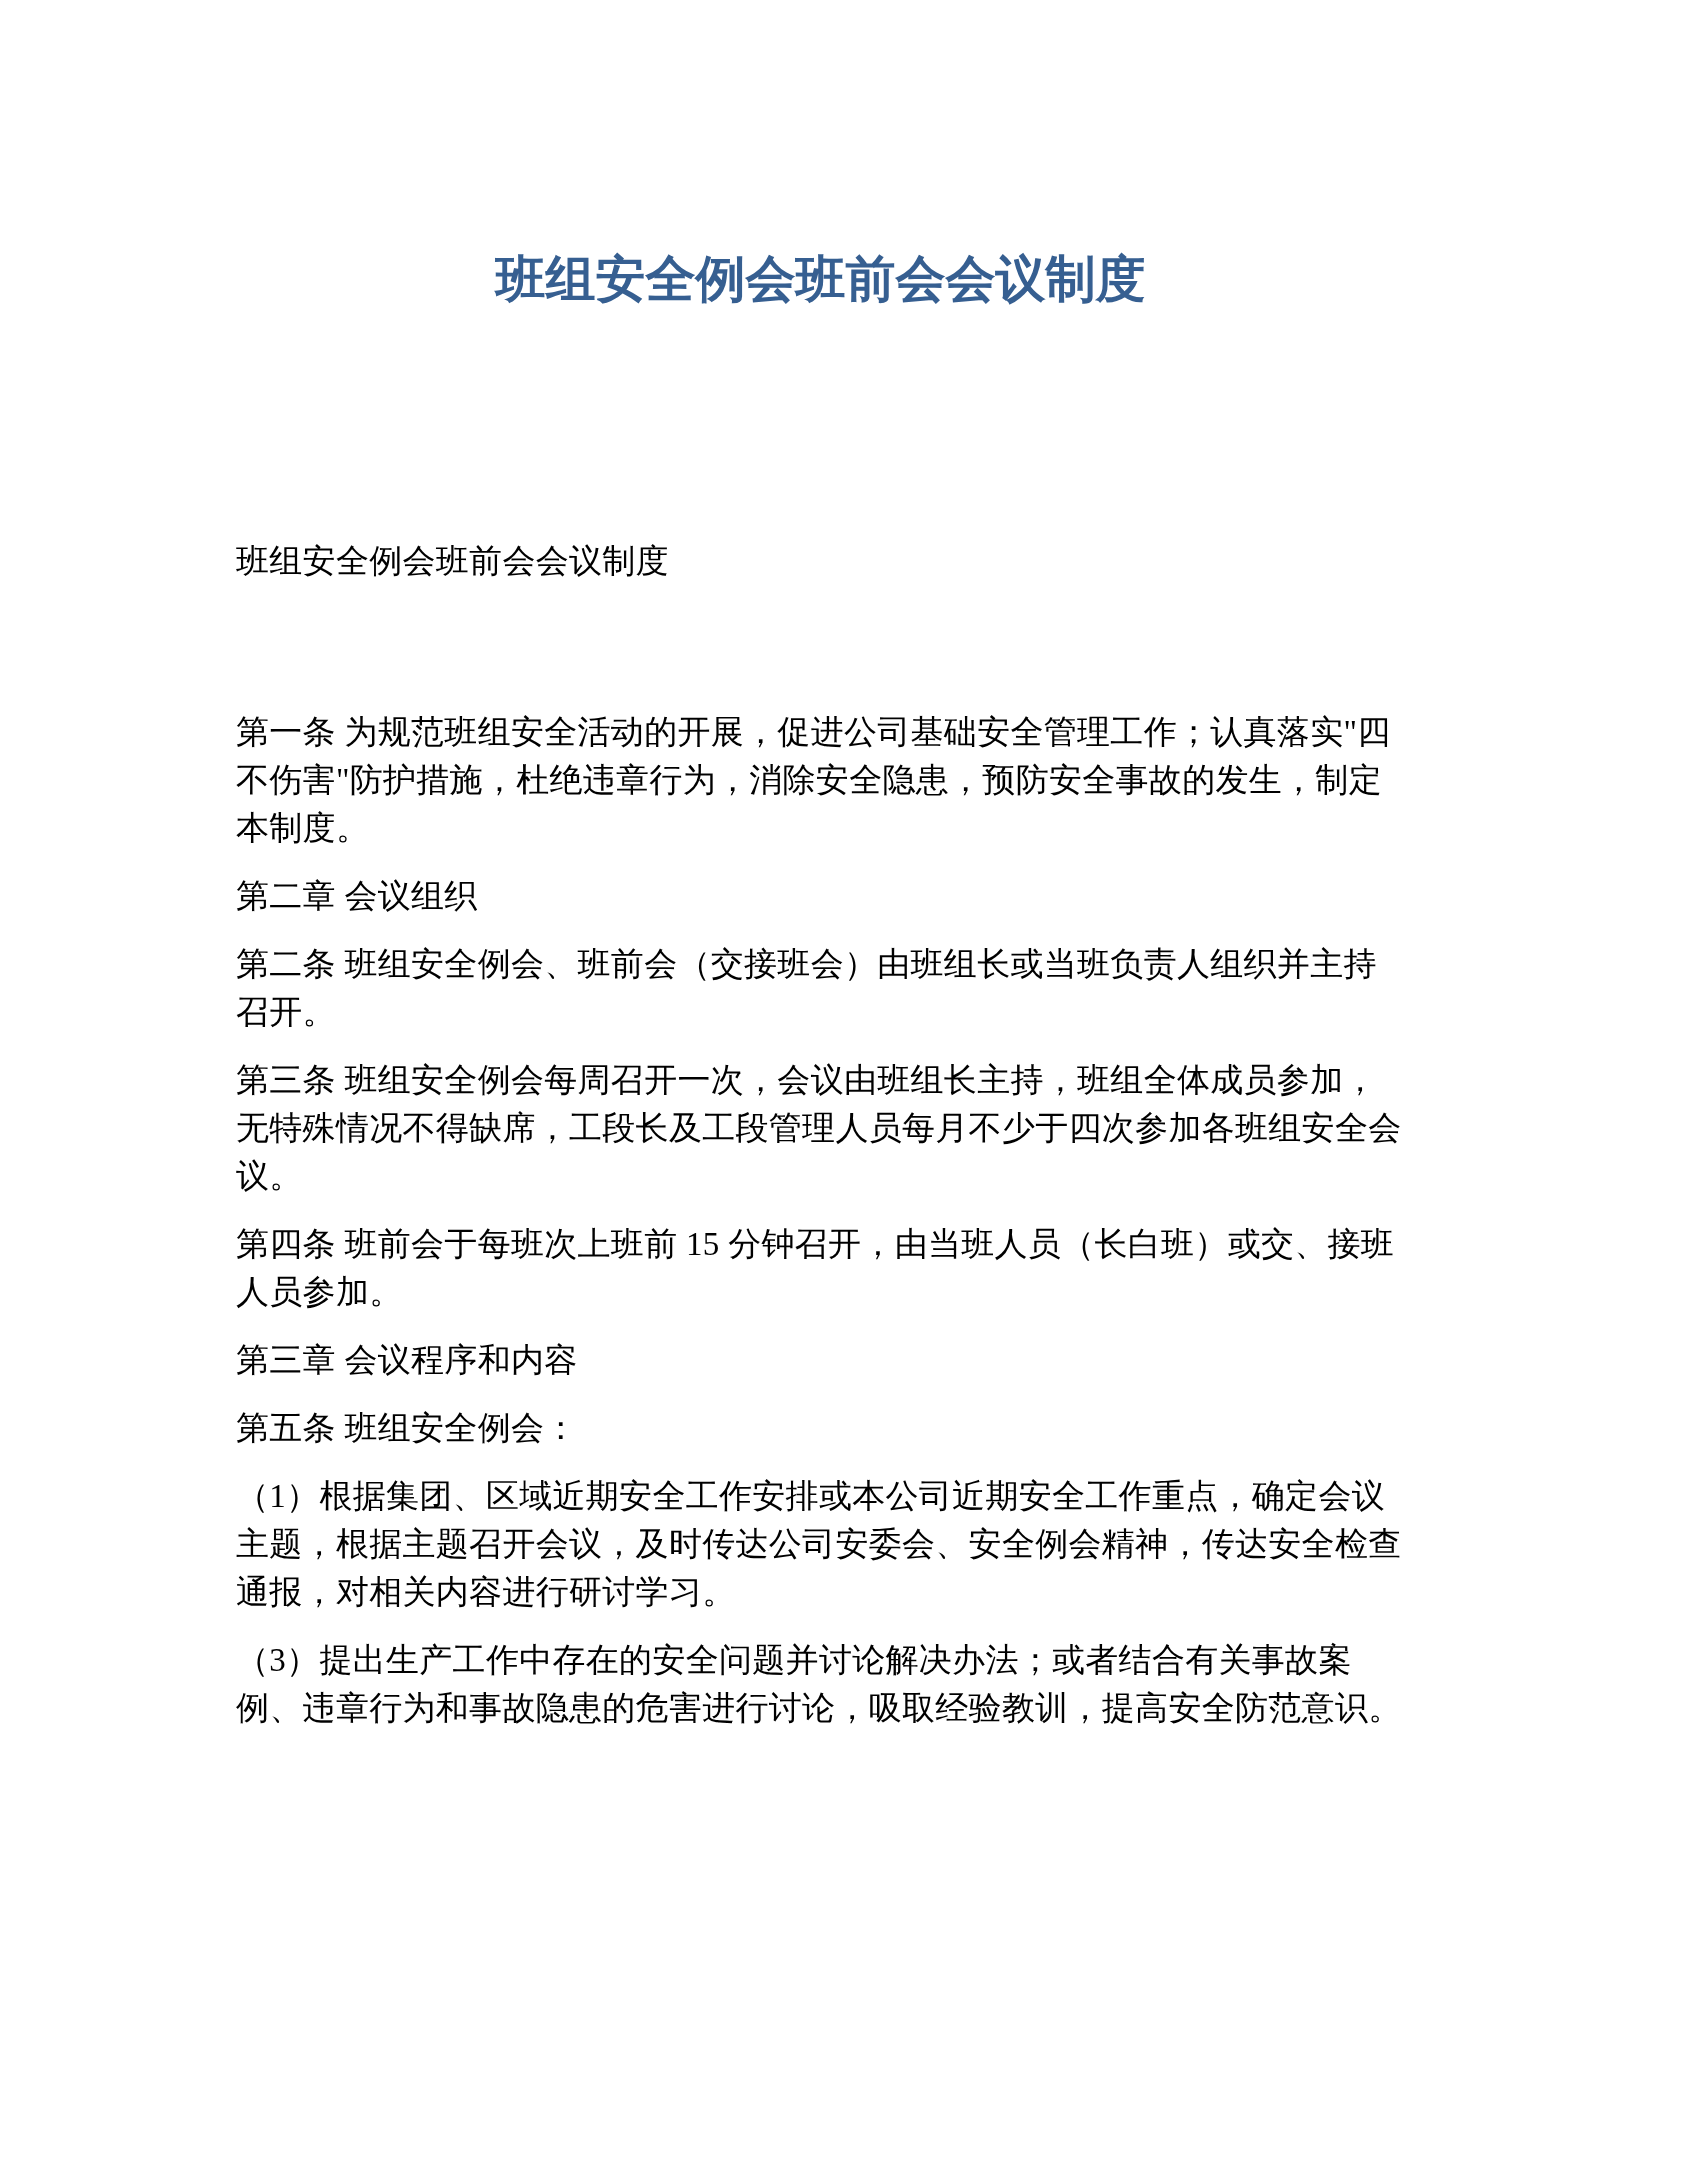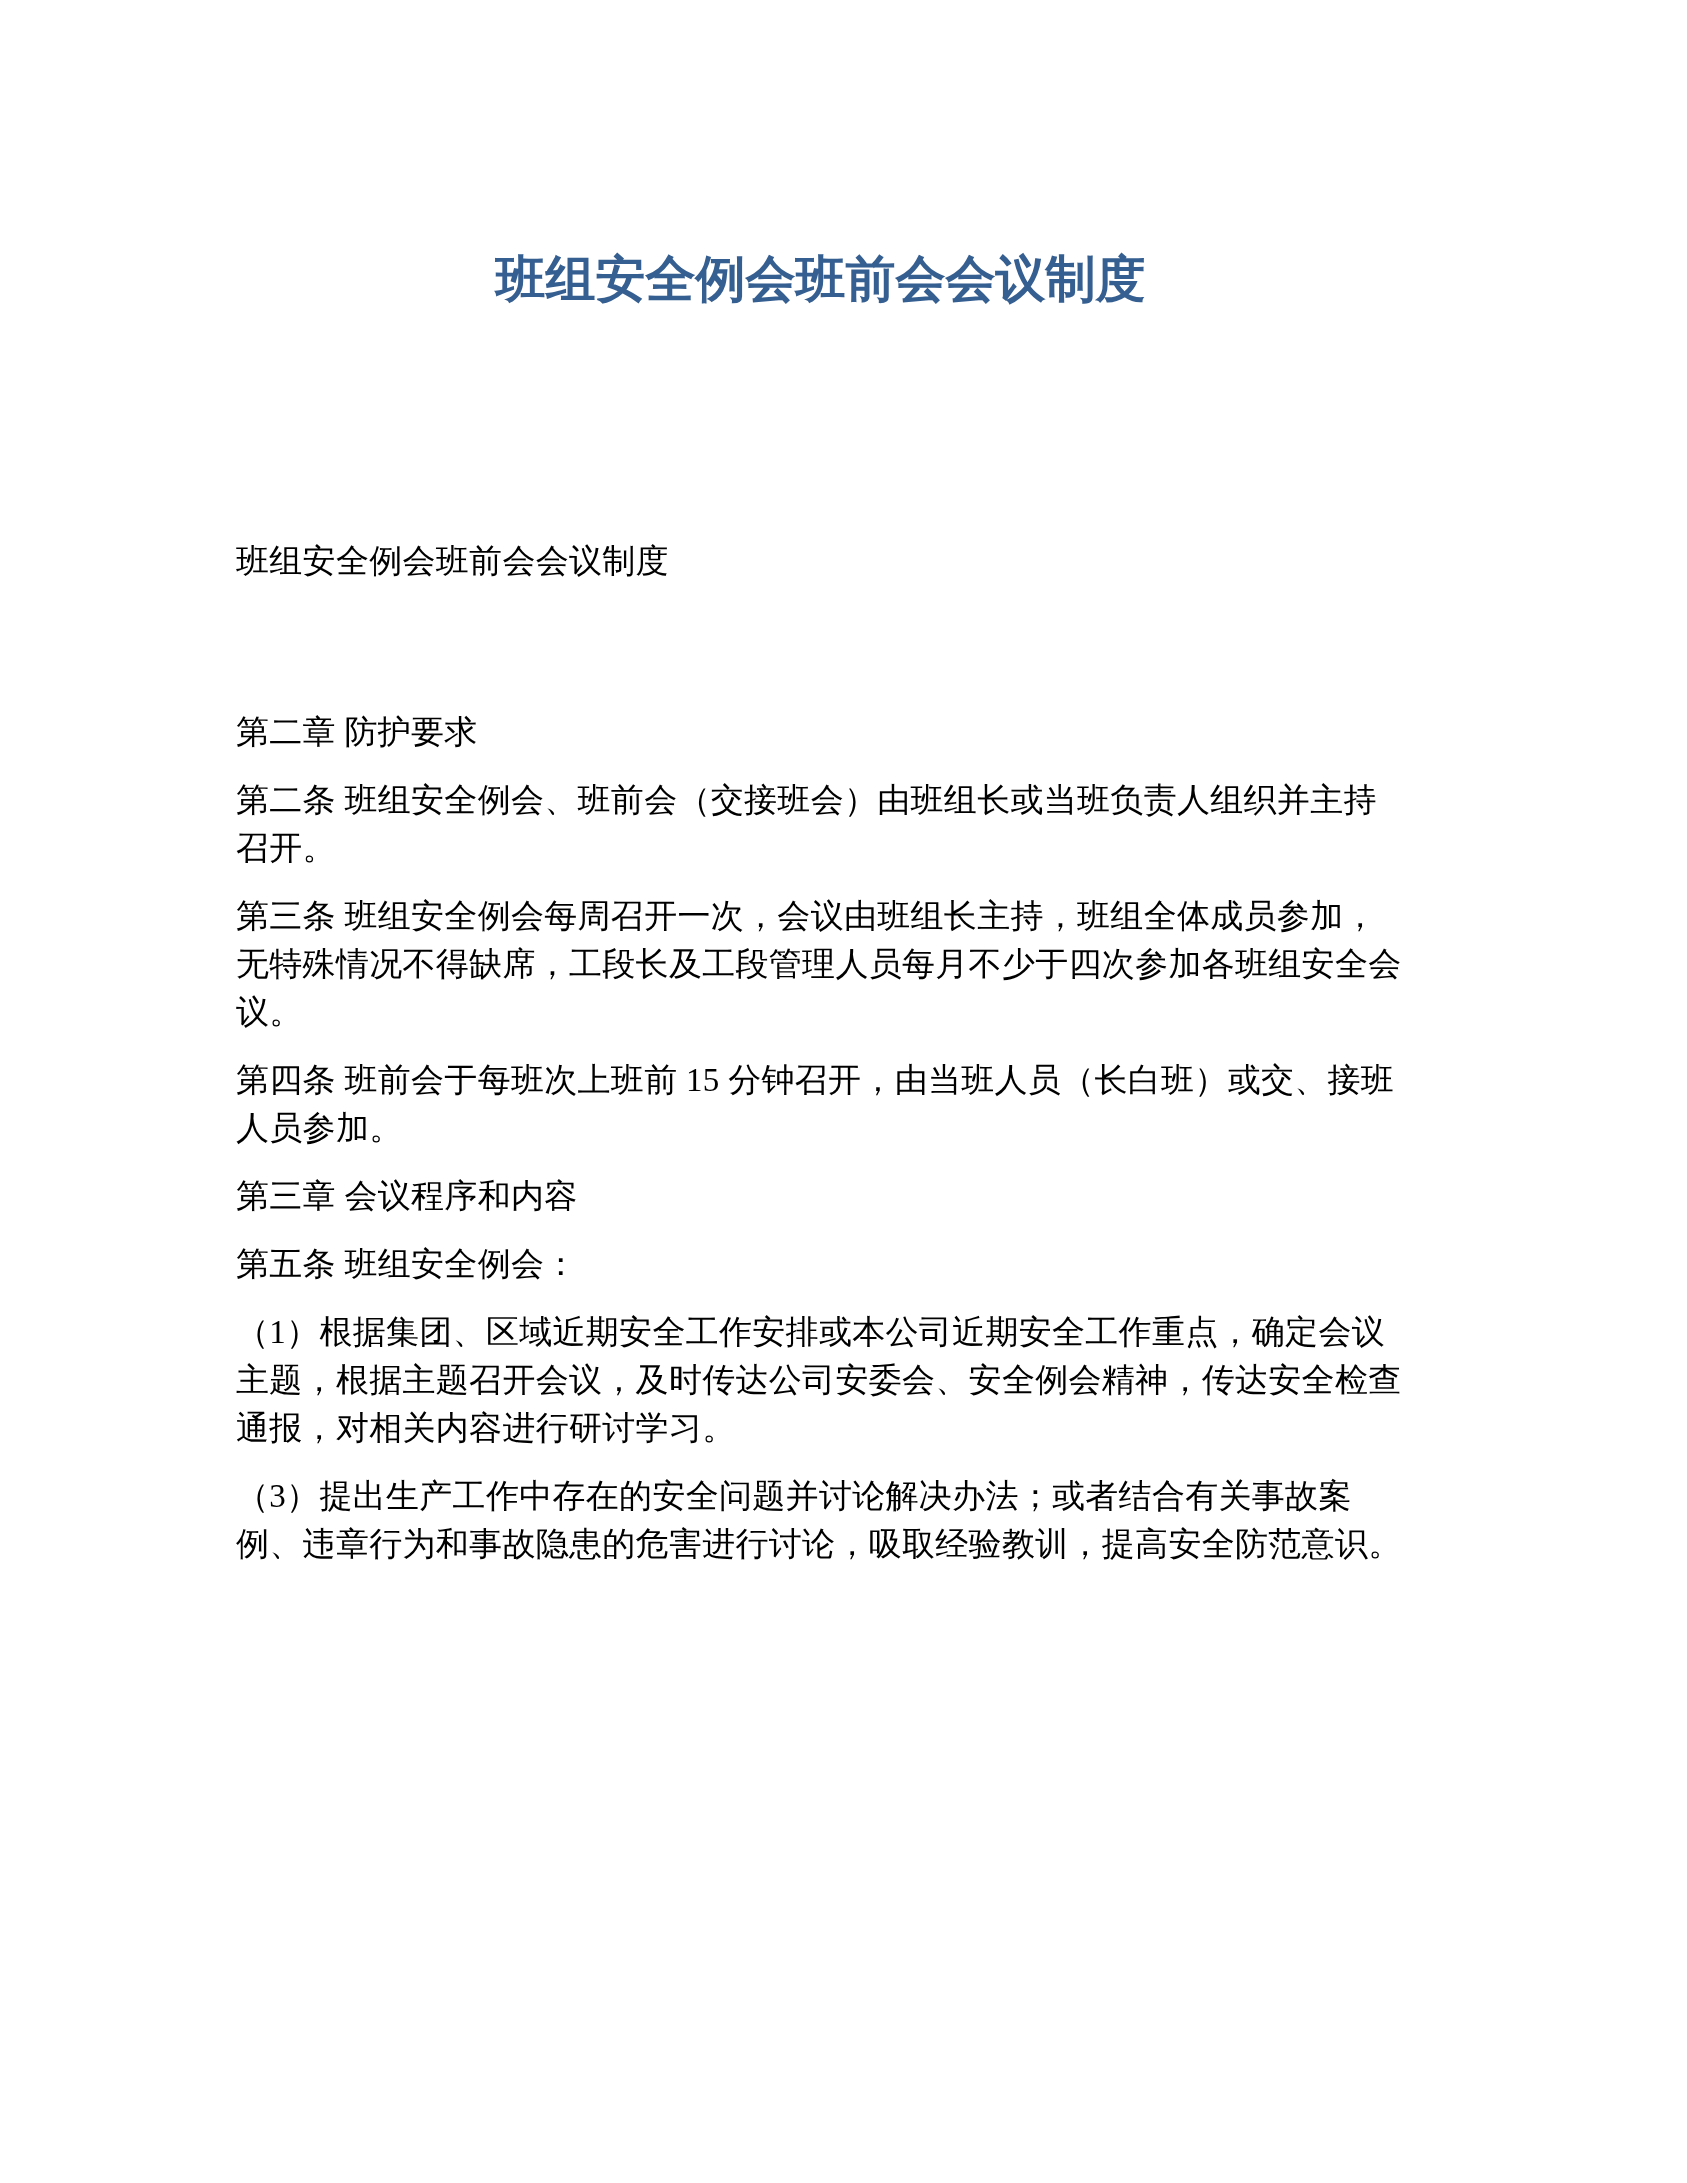--- a/index.html
+++ b/index.html
@@ -45,22 +45,23 @@
 <body>
 
 <div class="page">
 
   <h1 class="doc-title" style="color: rgb(54, 95, 145);">班组安全例会班前会会议制度</h1>
 
   <p class="para gap-lg">班组安全例会班前会会议制度</p>
 
 
 
+  <p class="para">第一条 为规范班组安全活动的开展，促进公司基础安全管理工作；认真落实"四不伤害"防护措施，杜绝违章行为，消除安全隐患，预防安全事故的发生，制定本制度。</p>
 
-  <p class="para">第二章 防护要求</p>
+  <p class="para">第二章 会议组织</p>
 
   <p class="para">第二条 班组安全例会、班前会（交接班会）由班组长或当班负责人组织并主持召开。</p>
 
   <p class="para">第三条 班组安全例会每周召开一次，会议由班组长主持，班组全体成员参加，无特殊情况不得缺席，工段长及工段管理人员每月不少于四次参加各班组安全会议。</p>
 
   <p class="para">第四条 班前会于每班次上班前 15 分钟召开，由当班人员（长白班）或交、接班人员参加。</p>
 
   <p class="para">第三章 会议程序和内容</p>
 
   <p class="para">第五条 班组安全例会：</p>

